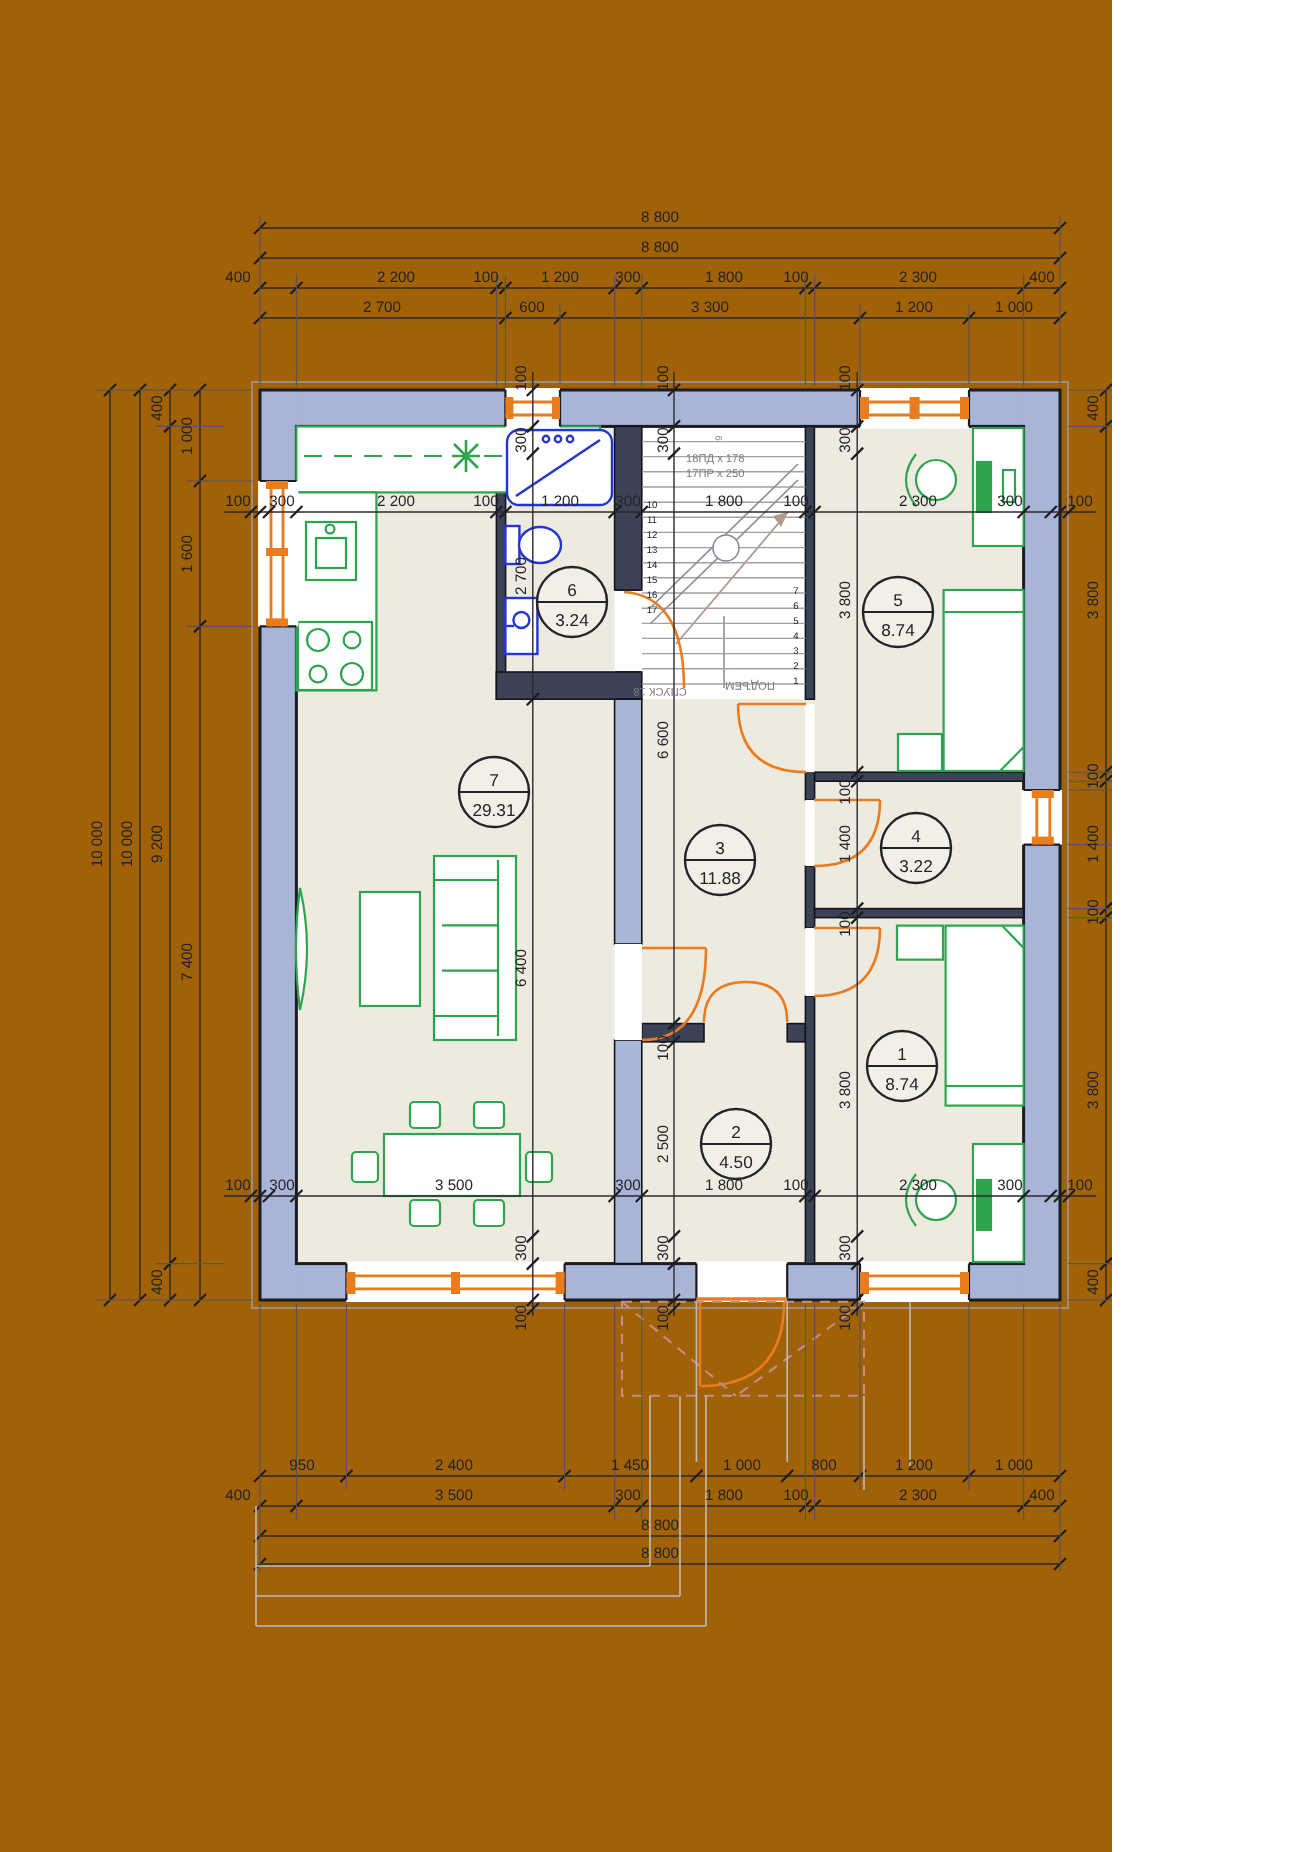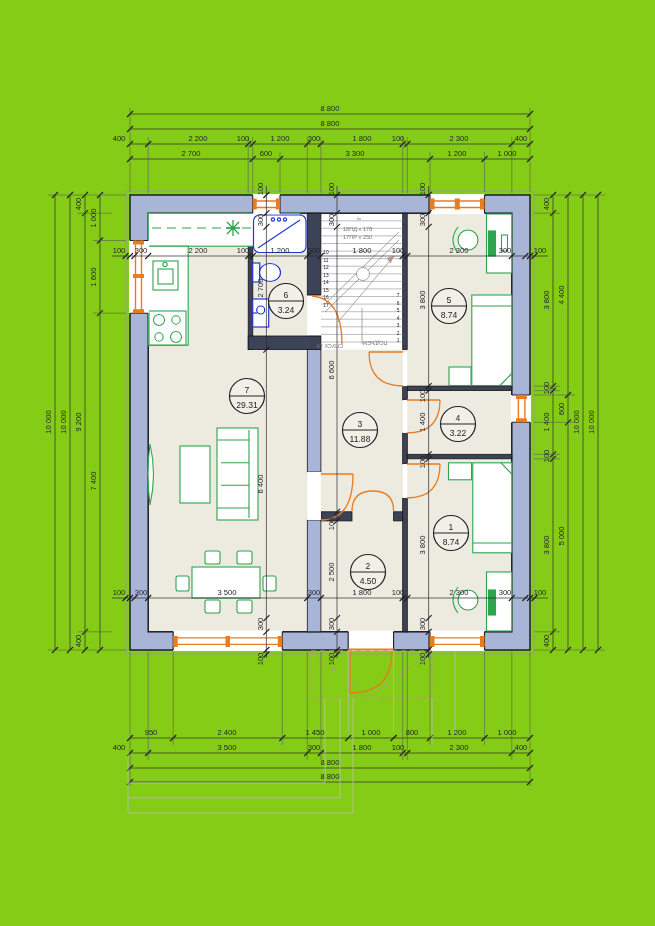--- a/index.html
+++ b/index.html
@@ -1,16 +1,16 @@
 <!DOCTYPE html>
 <html><head>
 <meta charset="utf-8">
 <style>
   html,body{margin:0;padding:0;background:#fff;}
-  .page{width:655px;height:926px;background:#84cc16;position:relative;overflow:hidden;}
+  .page{width:556px;height:926px;background:#a16207;position:relative;overflow:hidden;}
   svg{display:block;}
   text{font-family:"Liberation Sans","DejaVu Sans",sans-serif;fill:#23232a;}
   .d{font-size:7.6px;}
   .rn{font-size:8.6px;}
   .st{font-size:5.6px;fill:#7a7a80;}
   .sn{font-size:4.8px;fill:#8a8a90;}
   .dl{stroke:#2a2a2e;stroke-width:0.7;}
   .tk{stroke:#1c1c22;stroke-width:1.1;}
   .ex{stroke:#55555c;stroke-width:0.55;}
   .gl{stroke:#bdbdbd;stroke-width:0.8;}

